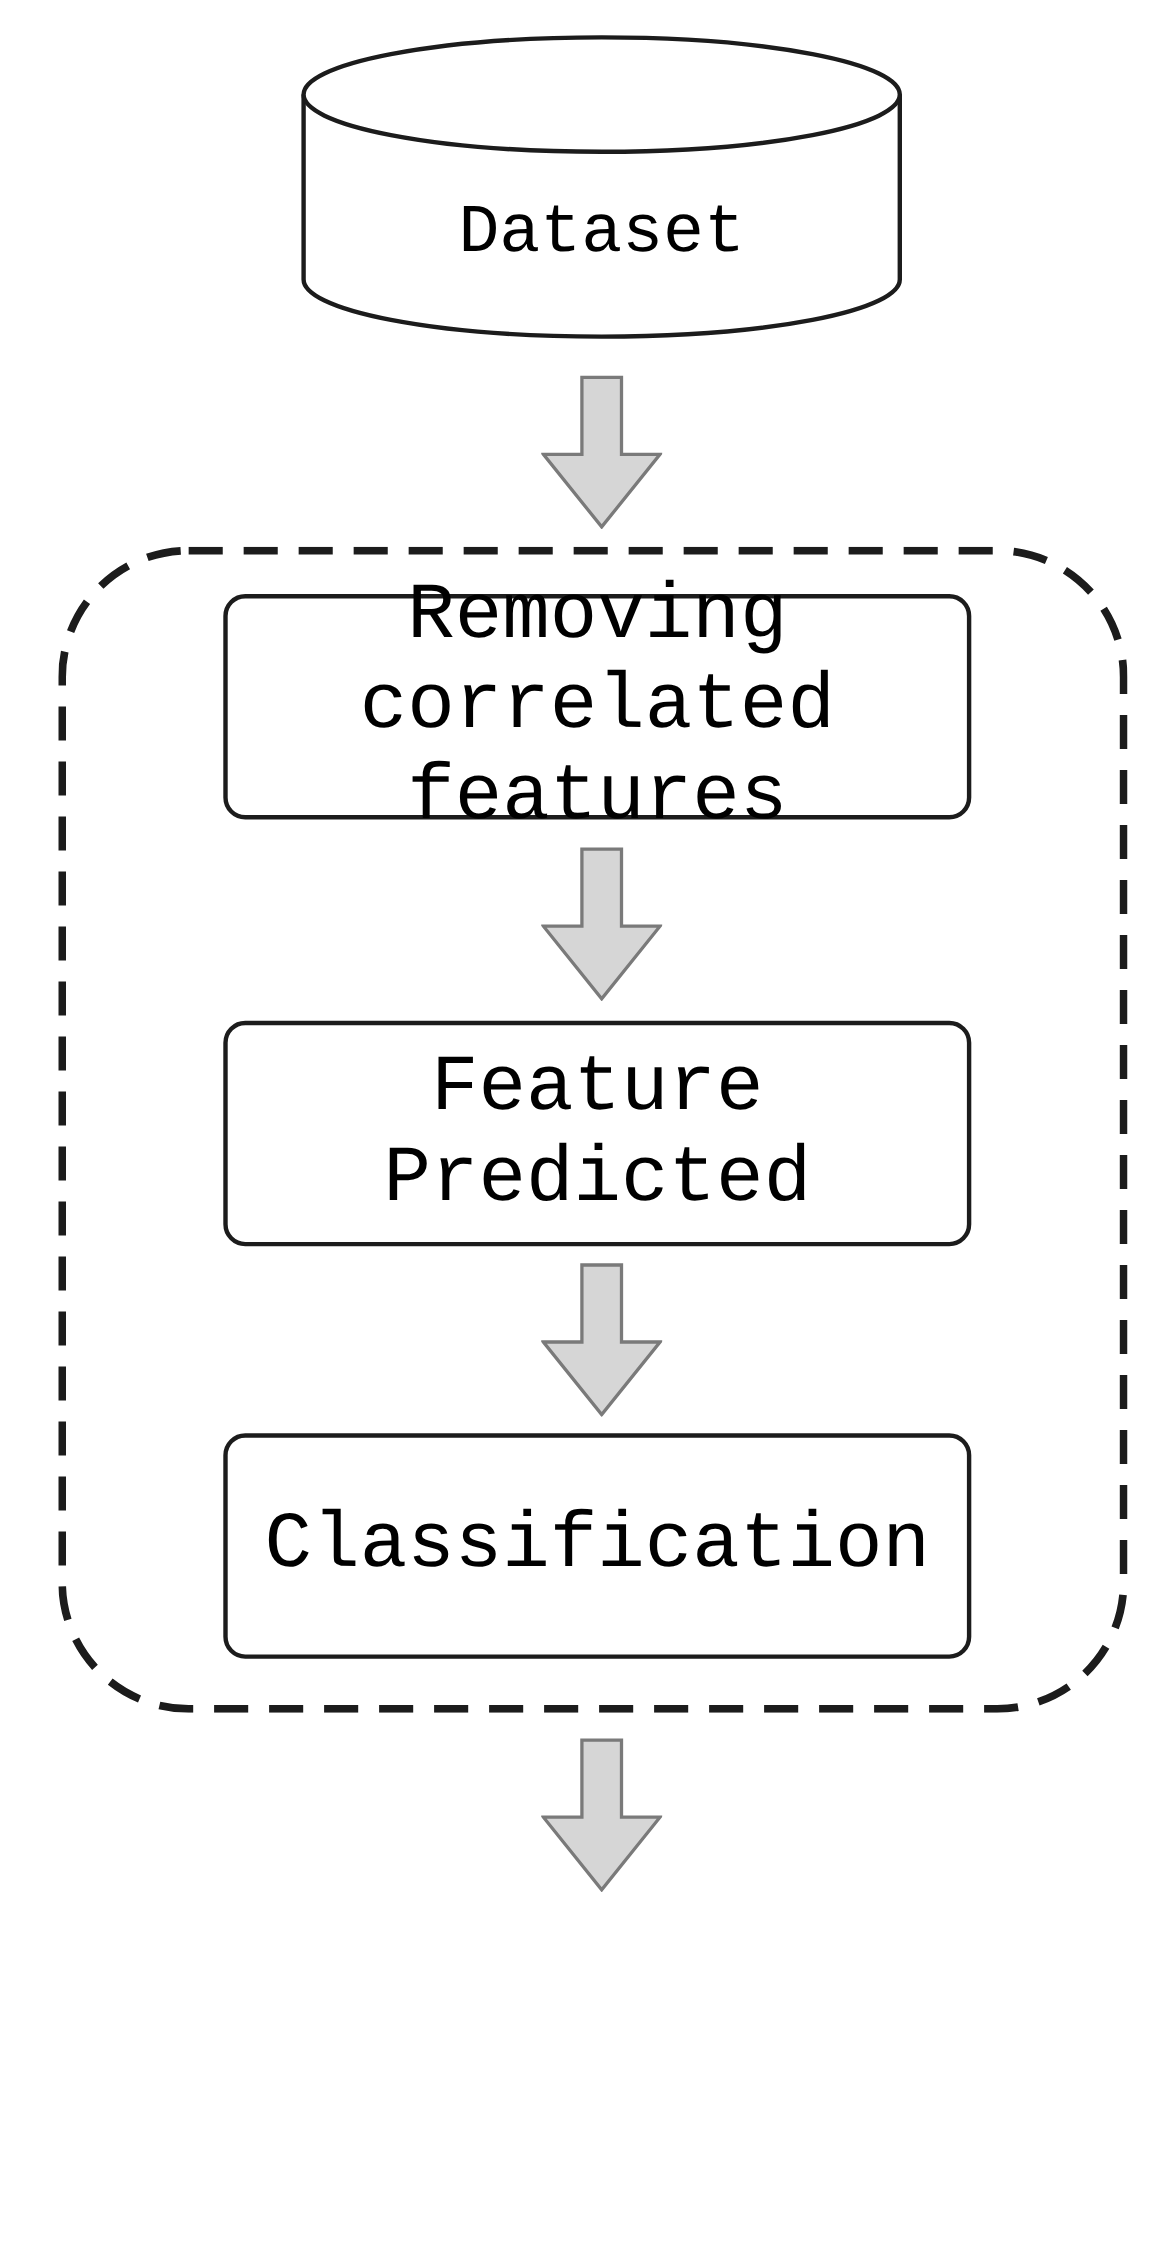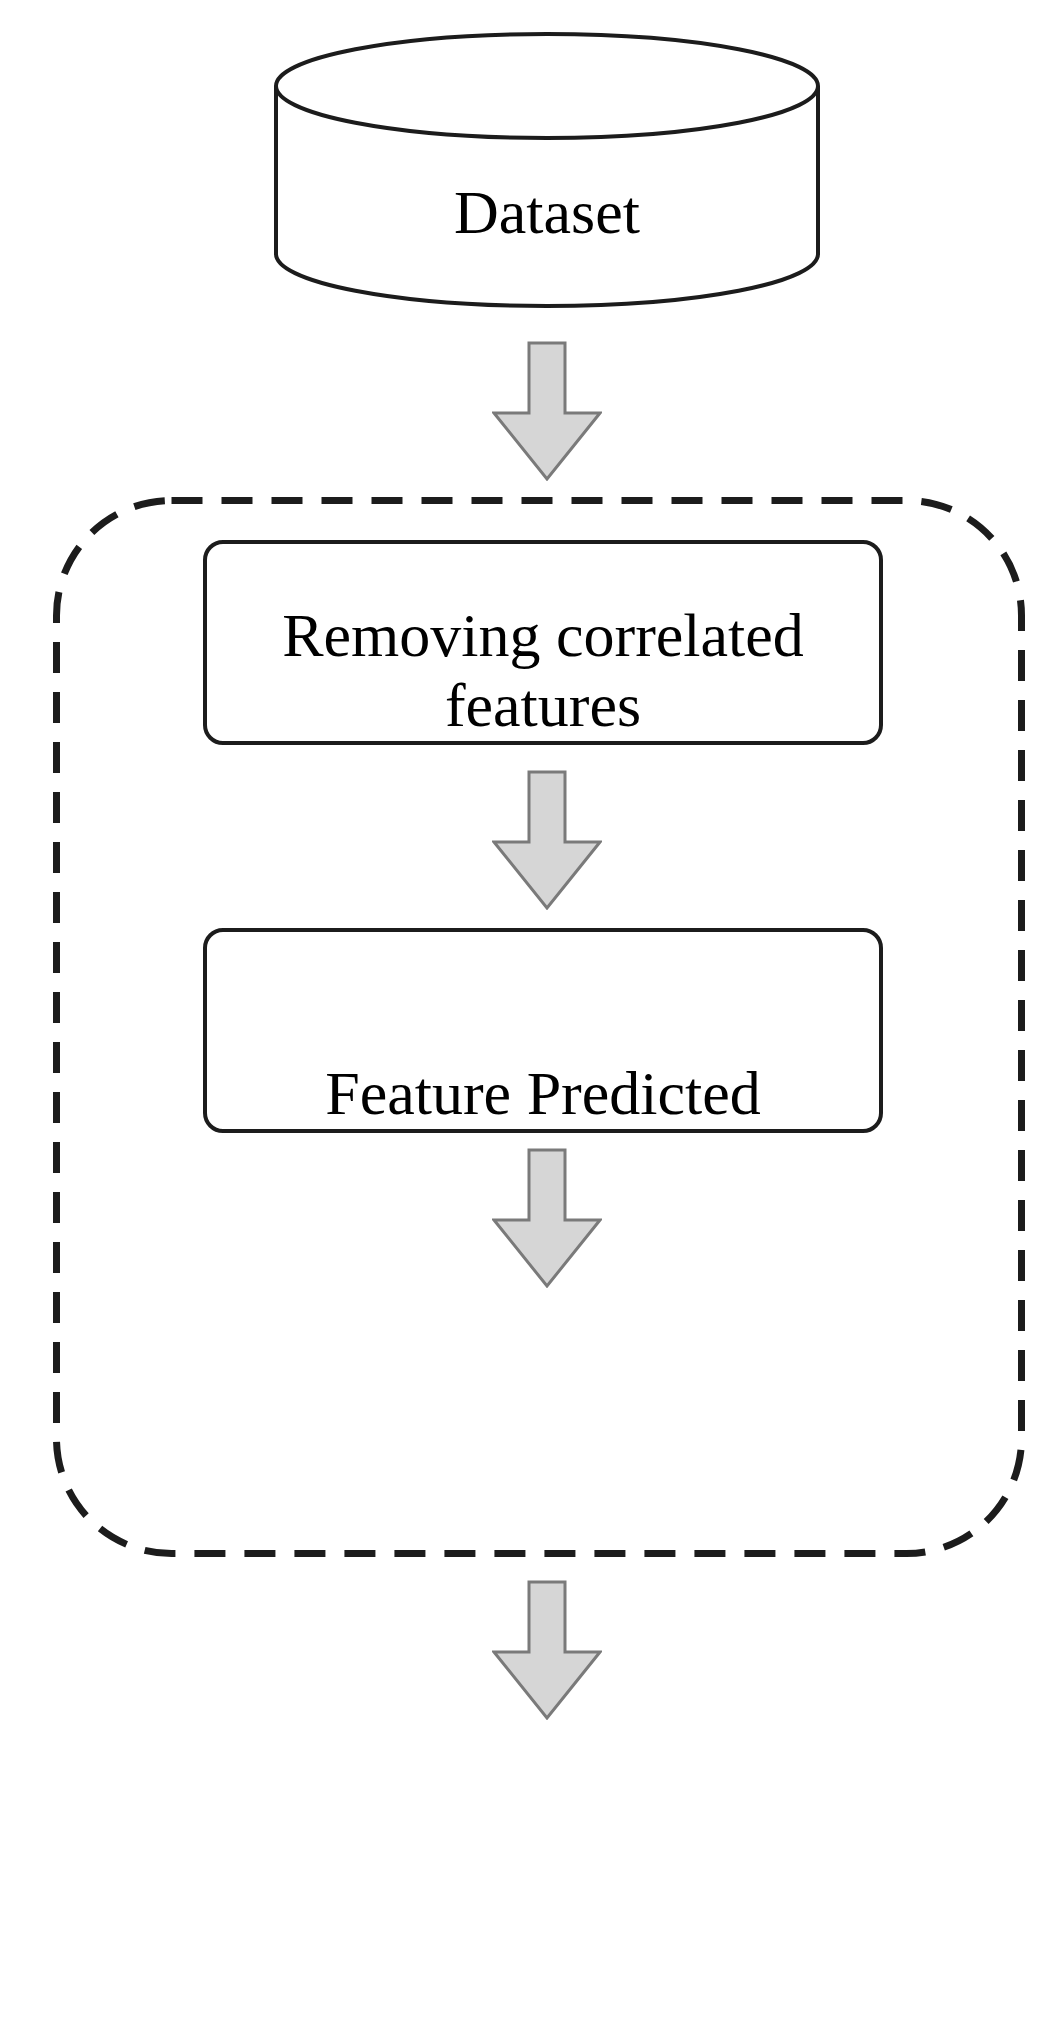--- a/index.html
+++ b/index.html
@@ -7,43 +7,43 @@
     --line:#1c1c1c;
     --arrow-fill:#d6d6d6;
     --arrow-stroke:#7a7a7a;
     --text:#000000;
   }
   html,body{margin:0;padding:0;background:var(--background);}
   .canvas{
     position:relative;
     width:1062px;height:2043px;
     background:var(--background);
-    font-family:Liberation Serif, serif;
+    font-family:Liberation Mono, monospace;
     color:var(--text);
     overflow:hidden;
   }
   .node{position:absolute;}
   .cyl{width:550px;height:280px;}
   .cyl svg{position:absolute;left:0;top:0;width:100%;height:100%;}
   .cyl-label{
     position:absolute;left:0;top:0;right:0;bottom:0;
     display:flex;align-items:center;justify-content:center;
     transform:translateY(42px);
     font-size:62px;line-height:1.1;text-align:center;
     white-space:nowrap;
   }
   .pbox{
     width:680px;height:205px;
     box-sizing:border-box;
     background:#ffffff;
     border:4px solid var(--line);
     border-radius:20px;
-    display:flex;align-items:flex-end;justify-content:center;
+    display:flex;align-items:center;justify-content:center;
     text-align:center;
-    font-size:62px;line-height:1.14;
+    font-size:72px;line-height:1.14;
     padding:0 28px;
   }
   .arrow{position:absolute;width:110px;height:140px;}
   .arrow svg{display:block;width:100%;height:100%;}
   .boundary{position:absolute;left:53px;top:497px;width:972px;height:1060px;}
   .boundary svg{display:block;width:100%;height:100%;}
 
   
   .pos-cyl-top{left:272px;top:30px;}
   .pos-arrow-1{left:492px;top:341px;}
@@ -93,20 +93,23 @@
   <div class="node pbox pos-box-2">
     <span>Feature Predicted</span>
   </div>
 
   <div class="arrow pos-arrow-3">
     <svg viewBox="0 0 110 140" aria-hidden="true">
       <polygon points="37,2 73,2 73,72 108,72 55,138 2,72 37,72" style="fill:var(--arrow-fill);stroke:var(--arrow-stroke)" stroke-width="3" stroke-linejoin="miter"></polygon>
     </svg>
   </div>
 
+  <div class="node pbox pos-box-3">
+    <span>Classification</span>
+  </div>
 
   <div class="arrow pos-arrow-4">
     <svg viewBox="0 0 110 140" aria-hidden="true">
       <polygon points="37,2 73,2 73,72 108,72 55,138 2,72 37,72" style="fill:var(--arrow-fill);stroke:var(--arrow-stroke)" stroke-width="3" stroke-linejoin="miter"></polygon>
     </svg>
   </div>
 
 
 </div>
 

